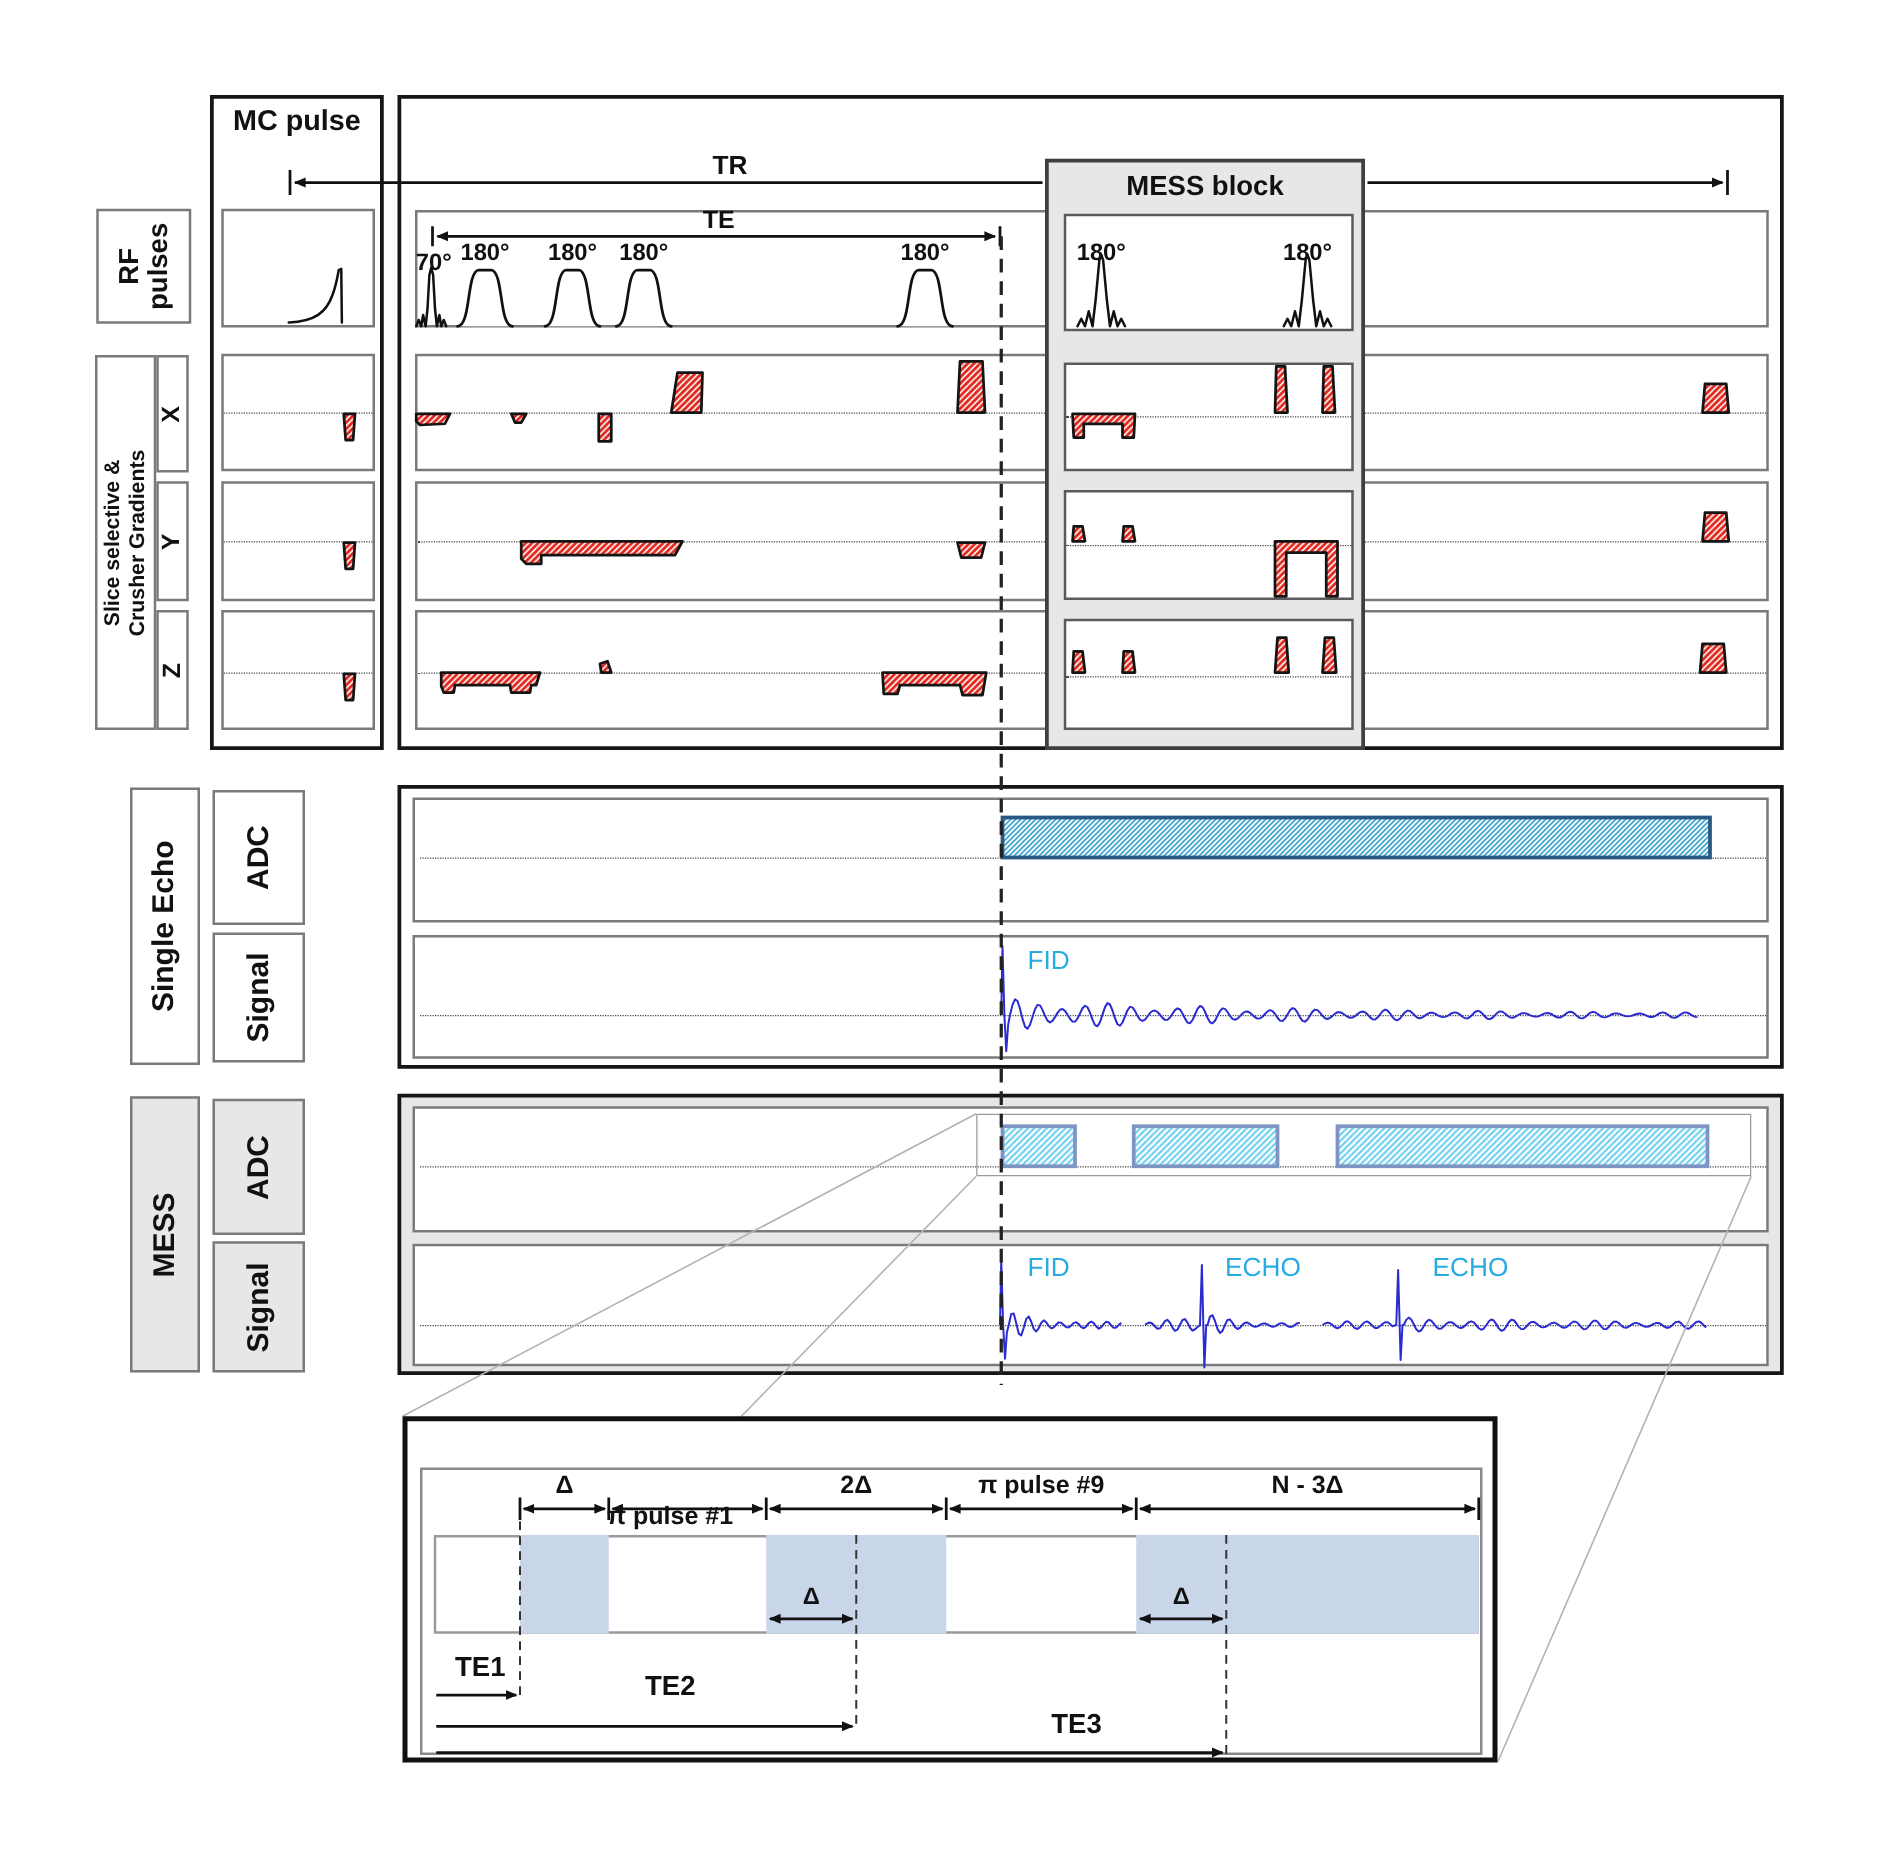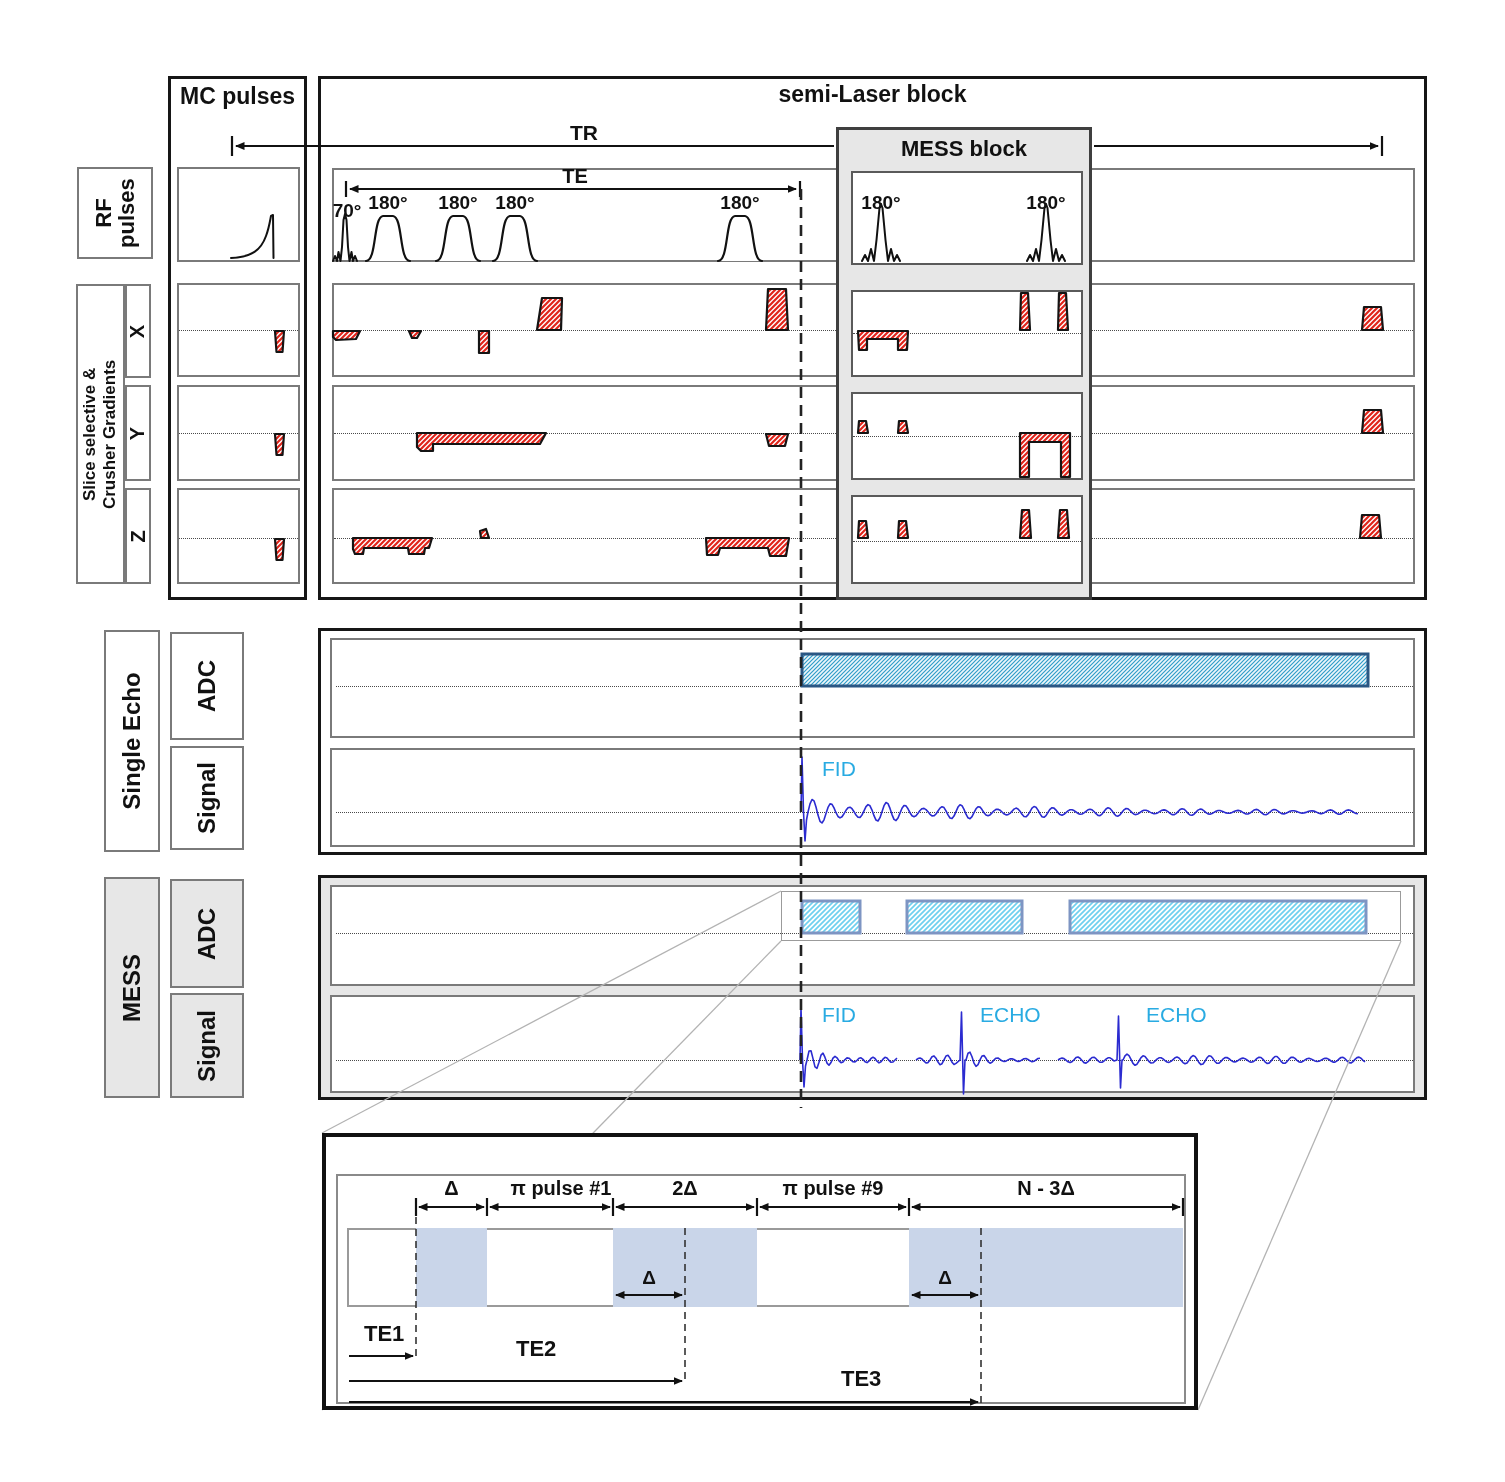--- a/index.html
+++ b/index.html
@@ -35,22 +35,21 @@
   .bsvg-dash{stroke:#333;stroke-width:1.6;stroke-dasharray:7,5;}
   #maindash{stroke:#222;stroke-width:2.6;stroke-dasharray:11,7;}
 </style>
 </head>
 <body>
 
 <div id="stage">
 
   <div class="box dark" style="left:168px;top:76px;width:139px;height:524px;z-index:1;"></div>
   <div class="box dark" style="left:318px;top:76px;width:1109px;height:524px;z-index:1;"></div>
-  <div class="ttl" style="left:168px;top:83px;width:139px;font-size:23px;">MC pulses</div>
-  <div class="ttl" style="left:318px;top:81px;width:1109px;font-size:23px;">semi-Laser block</div>
+  <div class="ttl" style="left:168px;top:83px;width:139px;font-size:23px;">MC pulse</div>
   <div class="ttl" style="left:536px;top:121px;width:96px;font-size:21px;">TR</div>
   <div class="ttl" style="left:530px;top:165px;width:90px;font-size:20px;">TE</div>
 
   <div class="vbox box" style="left:77px;top:167px;width:76px;height:92px;">
     <div class="rot" style="font-size:22px;line-height:1.05;">
       <div>RF</div>
       <div>pulses</div>
     </div>
   </div>
   <div class="box" style="left:177px;top:167px;width:123px;height:95px;z-index:1;"></div>
@@ -239,21 +238,21 @@
   </svg>
 
   <div id="bottombox">
     <div class="inner"></div>
     <div class="bar"></div>
     <div class="region" style="left:90px;width:71px;"></div>
     <div class="region" style="left:287px;width:144px;"></div>
     <div class="region" style="left:583px;width:274px;"></div>
 
     <div class="seg" style="left:90px;width:71px;">Δ</div>
-    <div class="seg" style="left:172px;width:126px;">π pulse #1</div>
+    <div class="seg" style="left:147px;width:126px;margin-top:25px;">π pulse #1</div>
     <div class="seg" style="left:287px;width:144px;">2Δ</div>
     <div class="seg" style="left:431px;width:152px;">π pulse #9</div>
     <div class="seg" style="left:583px;width:274px;">N - 3Δ</div>
 
     <div class="din" style="left:299px;">Δ</div>
     <div class="din" style="left:595px;">Δ</div>
 
     <div class="te" style="left:38px;top:184px;">TE1</div>
     <div class="te" style="left:190px;top:199px;">TE2</div>
     <div class="te" style="left:515px;top:229px;">TE3</div>

